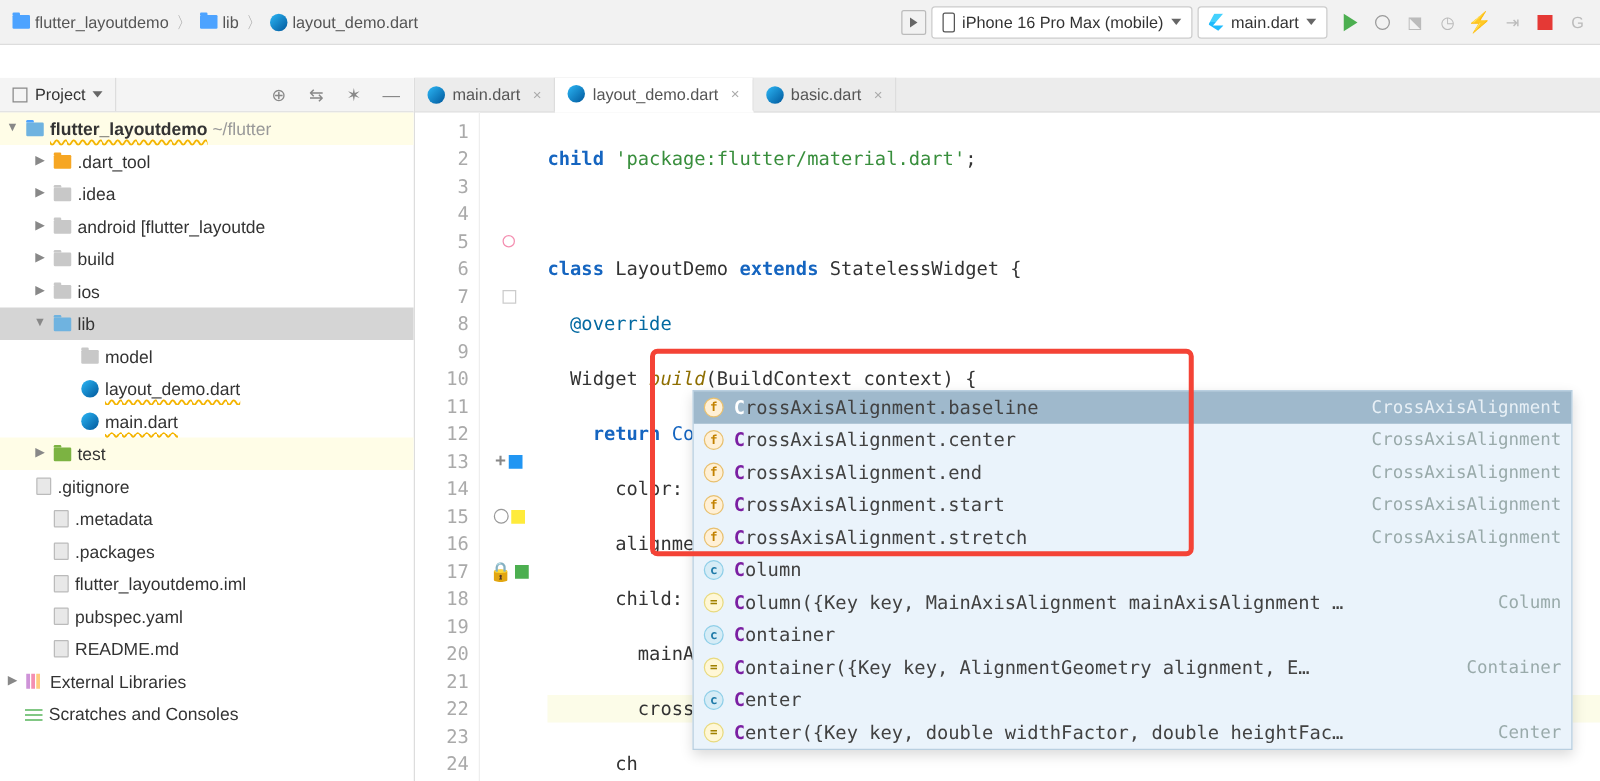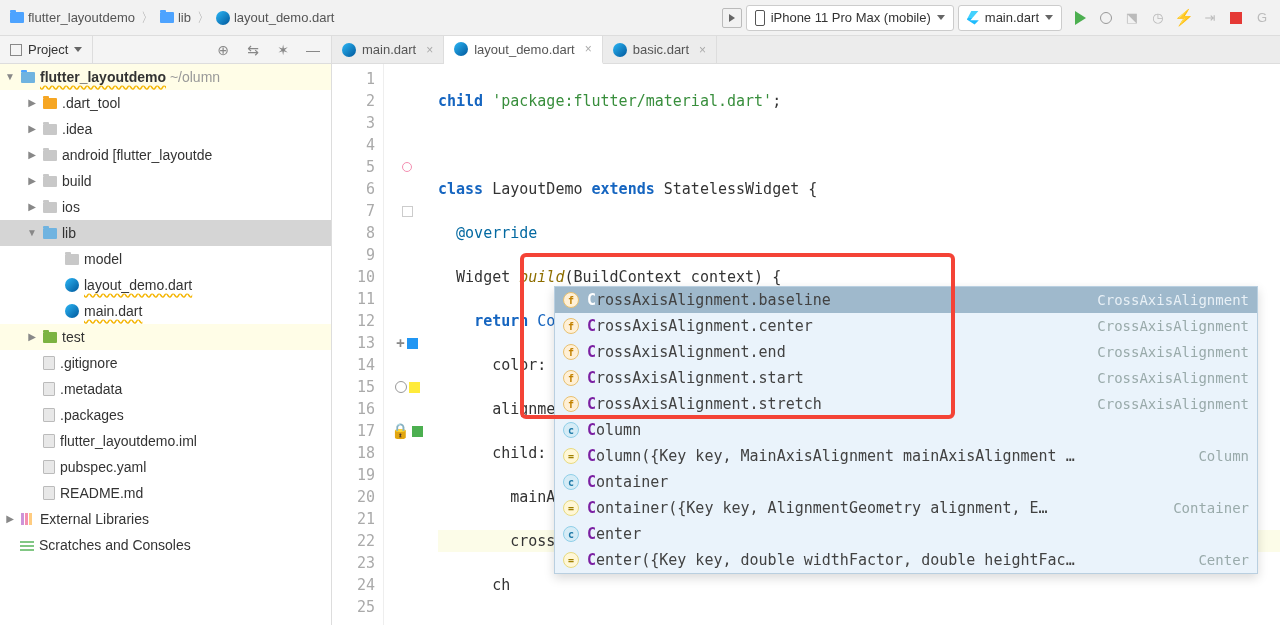--- a/index.html
+++ b/index.html
@@ -1,17 +1,17 @@
 <!DOCTYPE html>
 <html><head>
   <meta charset="utf-8">
   <style>
     * { margin: 0; padding: 0; box-sizing: border-box; }
     body { font-family: -apple-system, BlinkMacSystemFont, "Segoe UI", sans-serif; font-size: 13px; color: #333; background: #fff; overflow: hidden; }
-    .root { width: 1280px; height: 625px; display: flex; flex-direction: column; }
+    .root { width: 1280px; height: 625px; display: flex; flex-direction: column; gap: 26px; }
     
     
     .top-toolbar { height: 36px; display: flex; align-items: center; border-bottom: 1px solid #ddd; background: #f2f2f2; padding: 0 4px; gap: 4px; }
     .breadcrumb { display: flex; align-items: center; gap: 4px; padding: 0 6px; }
     .breadcrumb-item { display: flex; align-items: center; gap: 4px; color: #555; }
     .breadcrumb-sep { color: #aaa; margin: 0 2px; }
     .folder-icon { width: 14px; height: 11px; background: #4da3ff; border-radius: 1px; position: relative; }
     .folder-icon::before { content: ''; position: absolute; top: -2px; left: 0; width: 6px; height: 2px; background: #4da3ff; border-radius: 1px 1px 0 0; }
     .dart-icon { width: 14px; height: 14px; border-radius: 50%; background: linear-gradient(135deg, #2cb7f6, #00579b); display: inline-block; }
     .tb-spacer { flex: 1; }
@@ -135,21 +135,21 @@
         <span class="dart-icon"></span>
         <span>layout_demo.dart</span>
       </span>
     </div>
     <div class="tb-spacer"></div>
     <div class="play-box">
         <span class="tri-right"></span>
       </div>
     <div class="device-selector">
       <span style="width:10px;height:16px;border:1.5px solid #555;border-radius:2px;display:inline-block"></span>
-      <span>iPhone 11 Pro Max (mobile)</span>
+      <span>iPhone 16 Pro Max (mobile)</span>
       <span class="tri-down"></span>
     </div>
     <div class="device-selector">
       <span class="flutter-icon"></span>
       <span>main.dart</span>
       <span class="tri-down"></span>
     </div>
     <div class="run-icons">
       <span class="ri">
           <span class="play-green"></span>
@@ -183,21 +183,21 @@
           <span class="ph-icon">⊕</span>
           <span class="ph-icon">⇆</span>
           <span class="ph-icon">✶</span>
           <span class="ph-icon">—</span>
         </div>
       </div>
       <div class="tree">
         <div class="tree-row hl" style="padding-left:4px">
           <span class="chev">▼</span>
           <span class="folder-icon" style="background:#6fb3e0"></span>
-          <span class="tree-label"><span class="bold underline-wavy">flutter_layoutdemo</span> <span class="muted">~/olumn</span></span>
+          <span class="tree-label"><span class="bold underline-wavy">flutter_layoutdemo</span> <span class="muted">~/flutter</span></span>
         </div>
         <div id="tree-items">
             <div class="tree-row" style="padding-left: 26px;">
               <span class="chev">▶</span>
               <span class="folder-orange"></span>
               <span class="tree-label">.dart_tool</span>
             </div>
             <div class="tree-row" style="padding-left: 26px;">
               <span class="chev">▶</span>
               <span class="folder-grey"></span>
@@ -236,21 +236,21 @@
             <div class="tree-row" style="padding-left: 48px;">
               <span class="chev"></span>
               <span class="dart-icon"></span>
               <span class="tree-label underline-wavy">main.dart</span>
             </div>
             <div class="tree-row hl" style="padding-left: 26px;">
               <span class="chev">▶</span>
               <span class="folder-green"></span>
               <span class="tree-label" style="font-weight: 400;">test</span>
             </div>
-            <div class="tree-row" style="padding-left: 26px;">
+            <div class="tree-row" style="padding-left: 12px;">
               <span class="chev"></span>
               <span class="file-icon"></span>
               <span class="tree-label">.gitignore</span>
             </div>
             <div class="tree-row" style="padding-left: 26px;">
               <span class="chev"></span>
               <span class="file-icon"></span>
               <span class="tree-label">.metadata</span>
             </div>
             <div class="tree-row" style="padding-left: 26px;">

